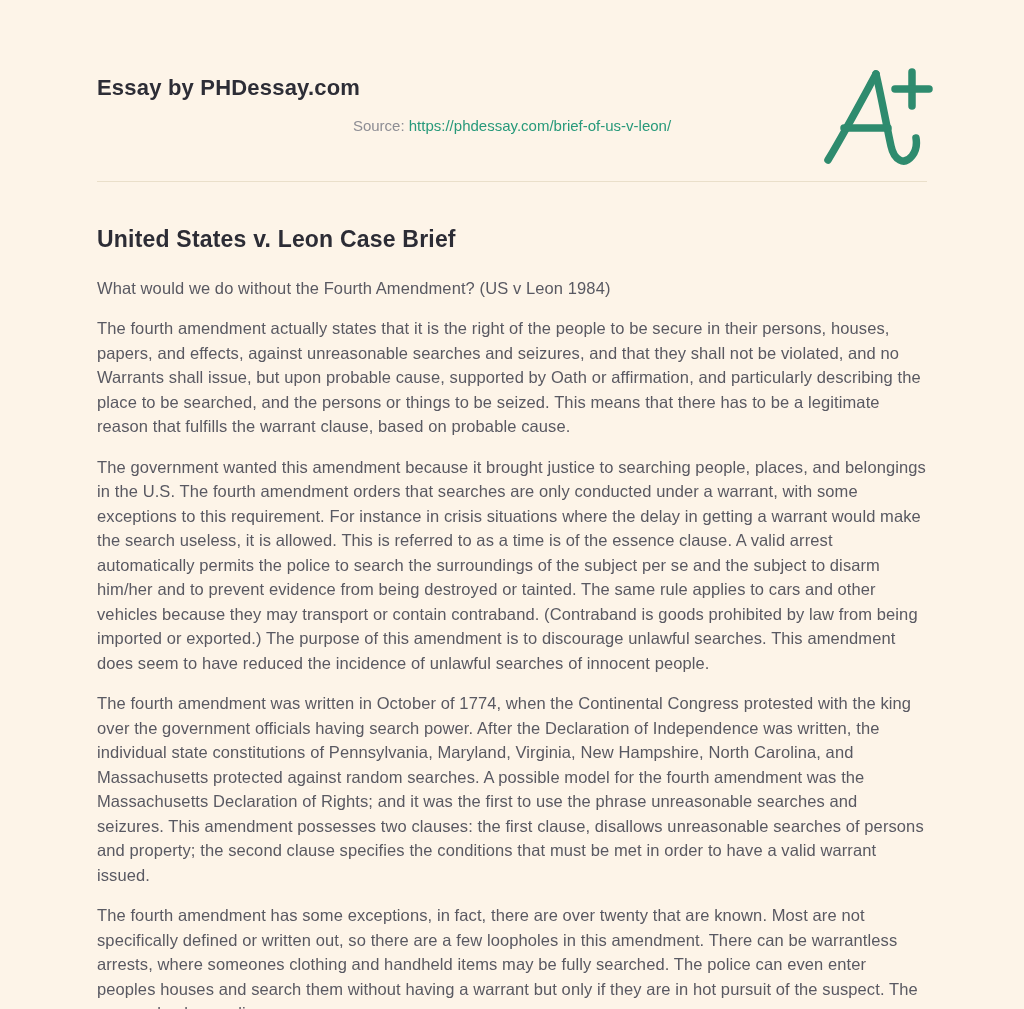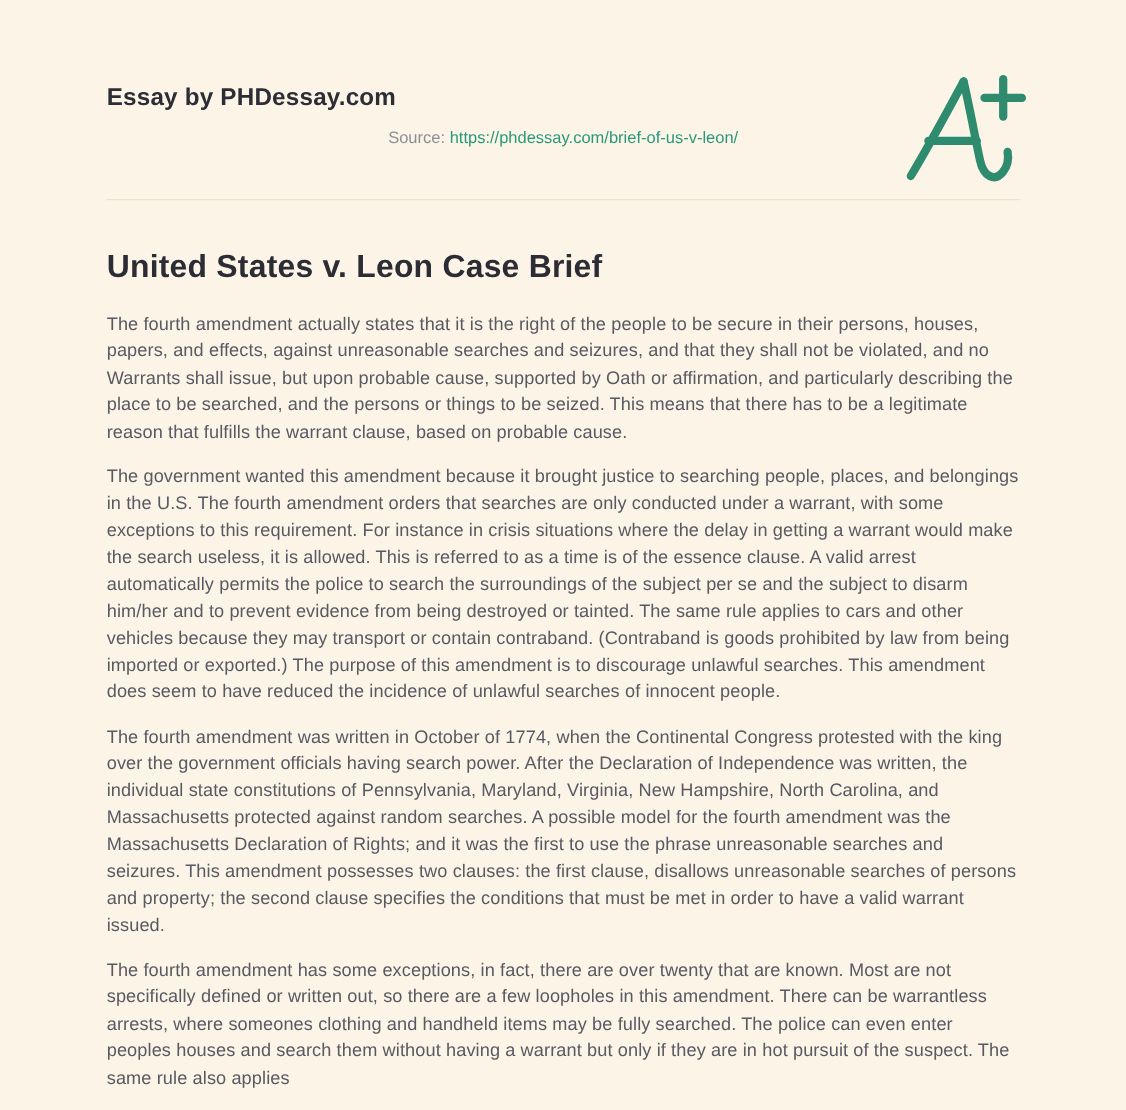--- a/index.html
+++ b/index.html
@@ -42,21 +42,21 @@
     width: 118px;
     height: 102px;
   }
   .divider {
     border: none;
     border-top: 1px solid #eadfca;
     margin: 46px 0 0 0;
   }
   .article-title {
     margin-top: 44px;
-    font-size: 29px;
+    font-size: 23px;
     font-weight: 600;
     color: #2c2c35;
     line-height: 1.2;
     letter-spacing: 0.2px;
   }
   .essay-body {
     margin-top: 14px;
   }
   .essay-body p {
     margin: 0;
@@ -94,20 +94,21 @@
       </svg>
     </div>
   </div>
 
   <hr class="divider">
 
   <div class="article">
     <h1 class="article-title">United States v. Leon Case Brief</h1>
 
     <div class="essay-body">
+      <p>What would we do without the Fourth Amendment? (US v Leon 1984)</p>
       <p>The fourth amendment actually states that it is the right of the people to be secure in their persons, houses, papers, and effects, against unreasonable searches and seizures, and that they shall not be violated, and no Warrants shall issue, but upon probable cause, supported by Oath or affirmation, and particularly describing the place to be searched, and the persons or things to be seized. This means that there has to be a legitimate reason that fulfills the warrant clause, based on probable cause.</p>
       <p>The government wanted this amendment because it brought justice to searching people, places, and belongings in the U.S. The fourth amendment orders that searches are only conducted under a warrant, with some exceptions to this requirement. For instance in crisis situations where the delay in getting a warrant would make the search useless, it is allowed. This is referred to as a time is of the essence clause. A valid arrest automatically permits the police to search the surroundings of the subject per se and the subject to disarm him/her and to prevent evidence from being destroyed or tainted. The same rule applies to cars and other vehicles because they may transport or contain contraband. (Contraband is goods prohibited by law from being imported or exported.) The purpose of this amendment is to discourage unlawful searches. This amendment does seem to have reduced the incidence of unlawful searches of innocent people.</p>
       <p>The fourth amendment was written in October of 1774, when the Continental Congress protested with the king over the government officials having search power. After the Declaration of Independence was written, the individual state constitutions of Pennsylvania, Maryland, Virginia, New Hampshire, North Carolina, and Massachusetts protected against random searches. A possible model for the fourth amendment was the Massachusetts Declaration of Rights; and it was the first to use the phrase unreasonable searches and seizures. This amendment possesses two clauses: the first clause, disallows unreasonable searches of persons and property; the second clause specifies the conditions that must be met in order to have a valid warrant issued.</p>
       <p>The fourth amendment has some exceptions, in fact, there are over twenty that are known. Most are not specifically defined or written out, so there are a few loopholes in this amendment. There can be warrantless arrests, where someones clothing and handheld items may be fully searched. The police can even enter peoples houses and search them without having a warrant but only if they are in hot pursuit of the suspect. The same rule also applies</p>
     </div>
   </div>
 
 </div>
 
 </body></html>

